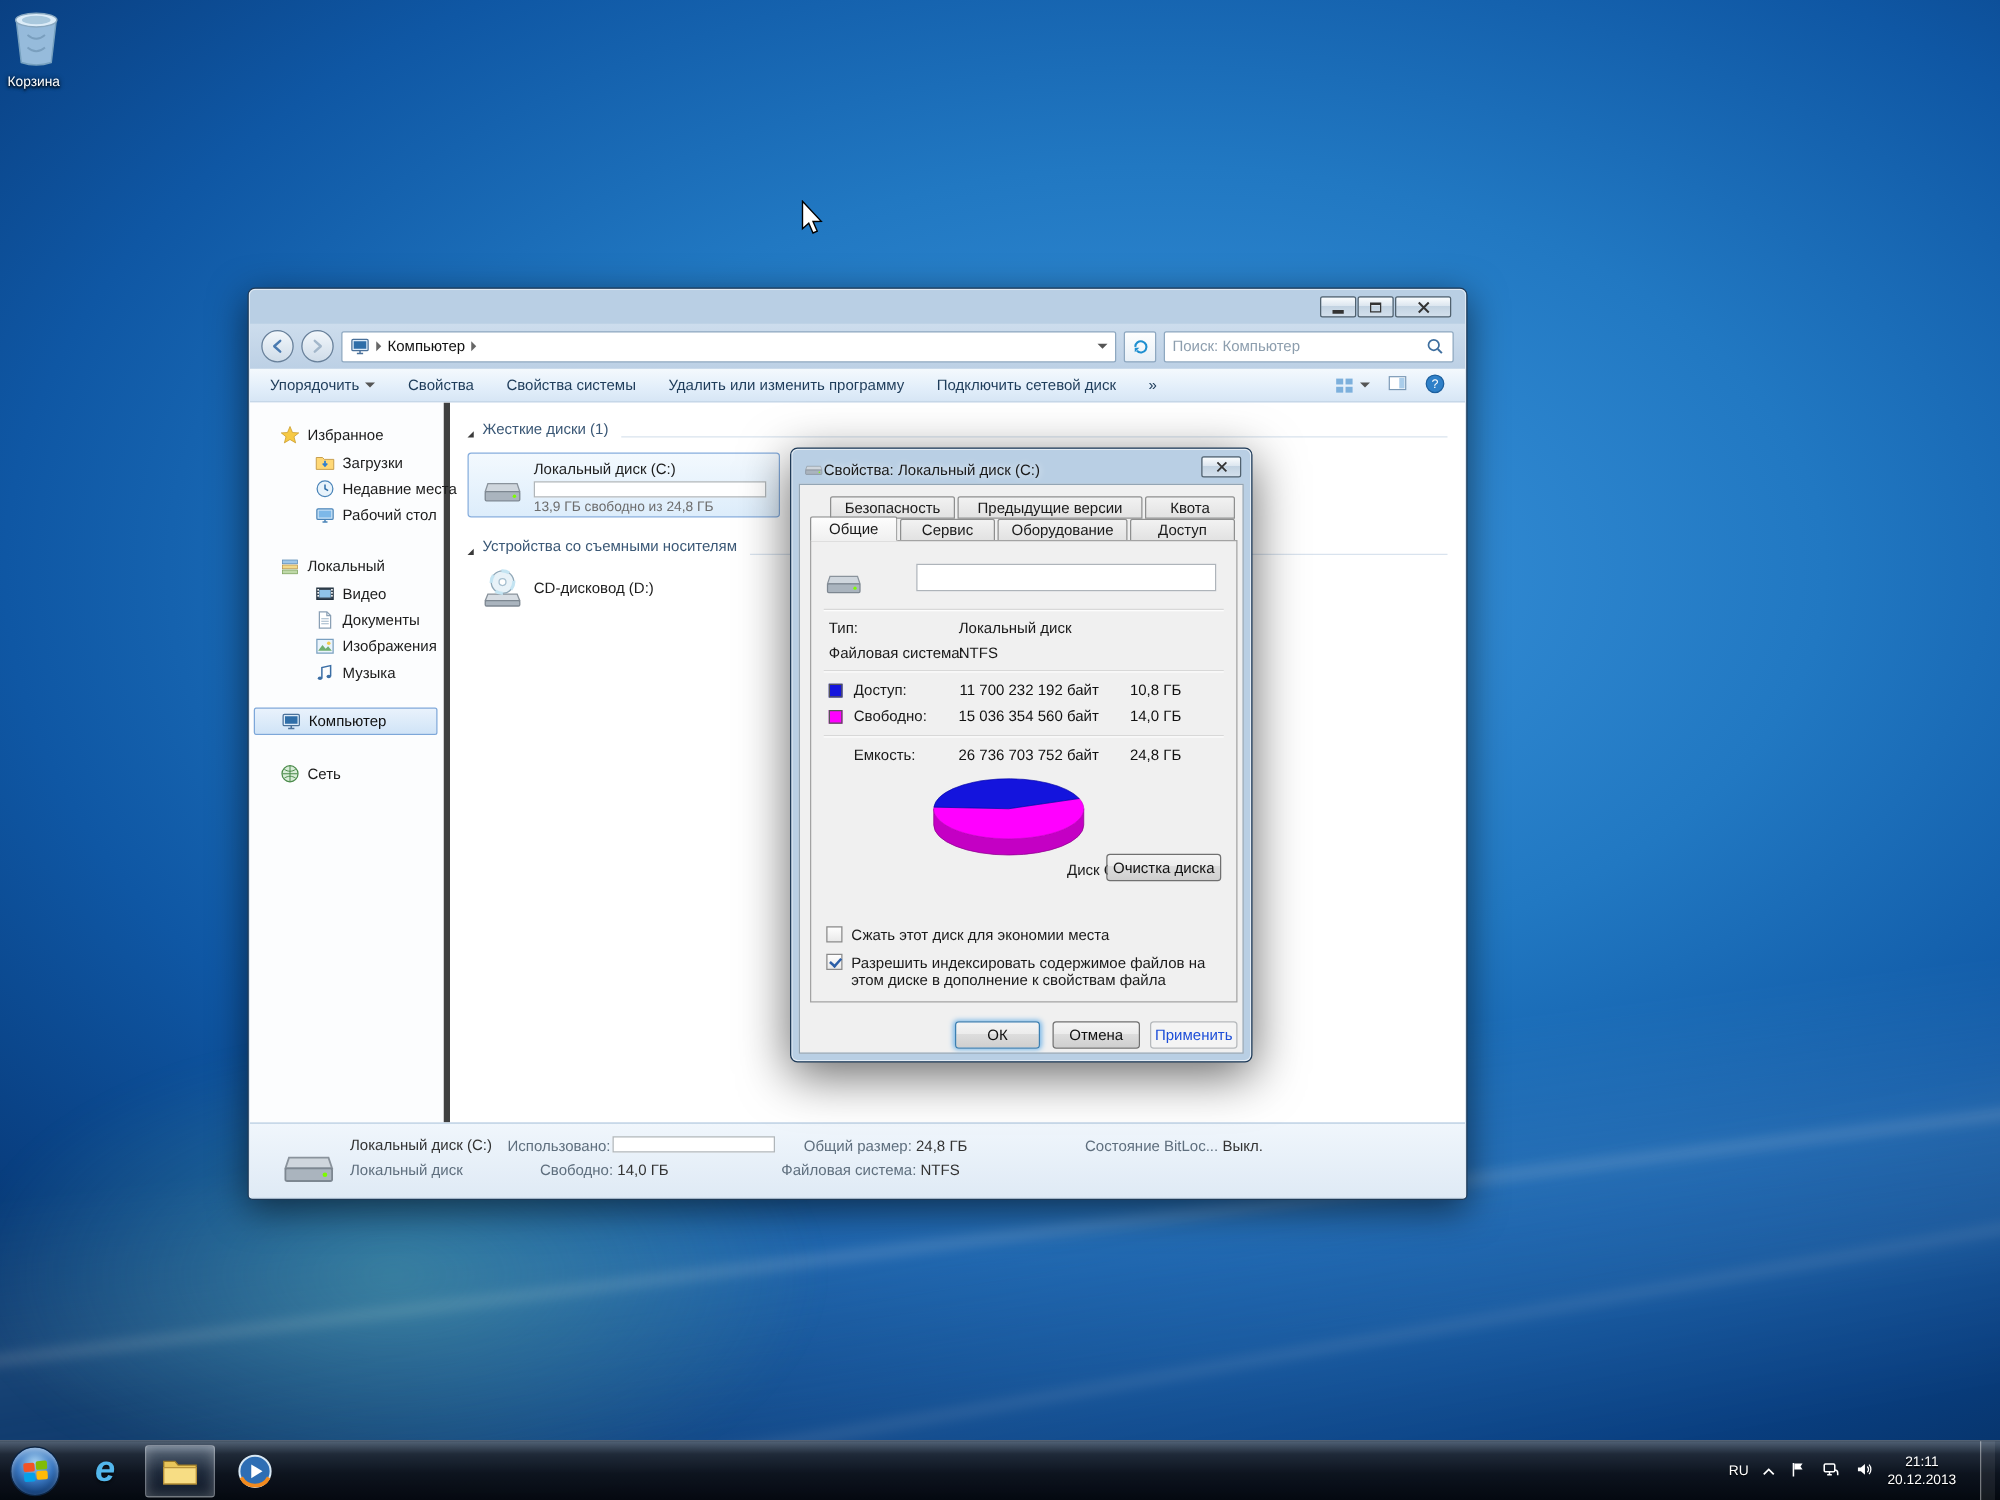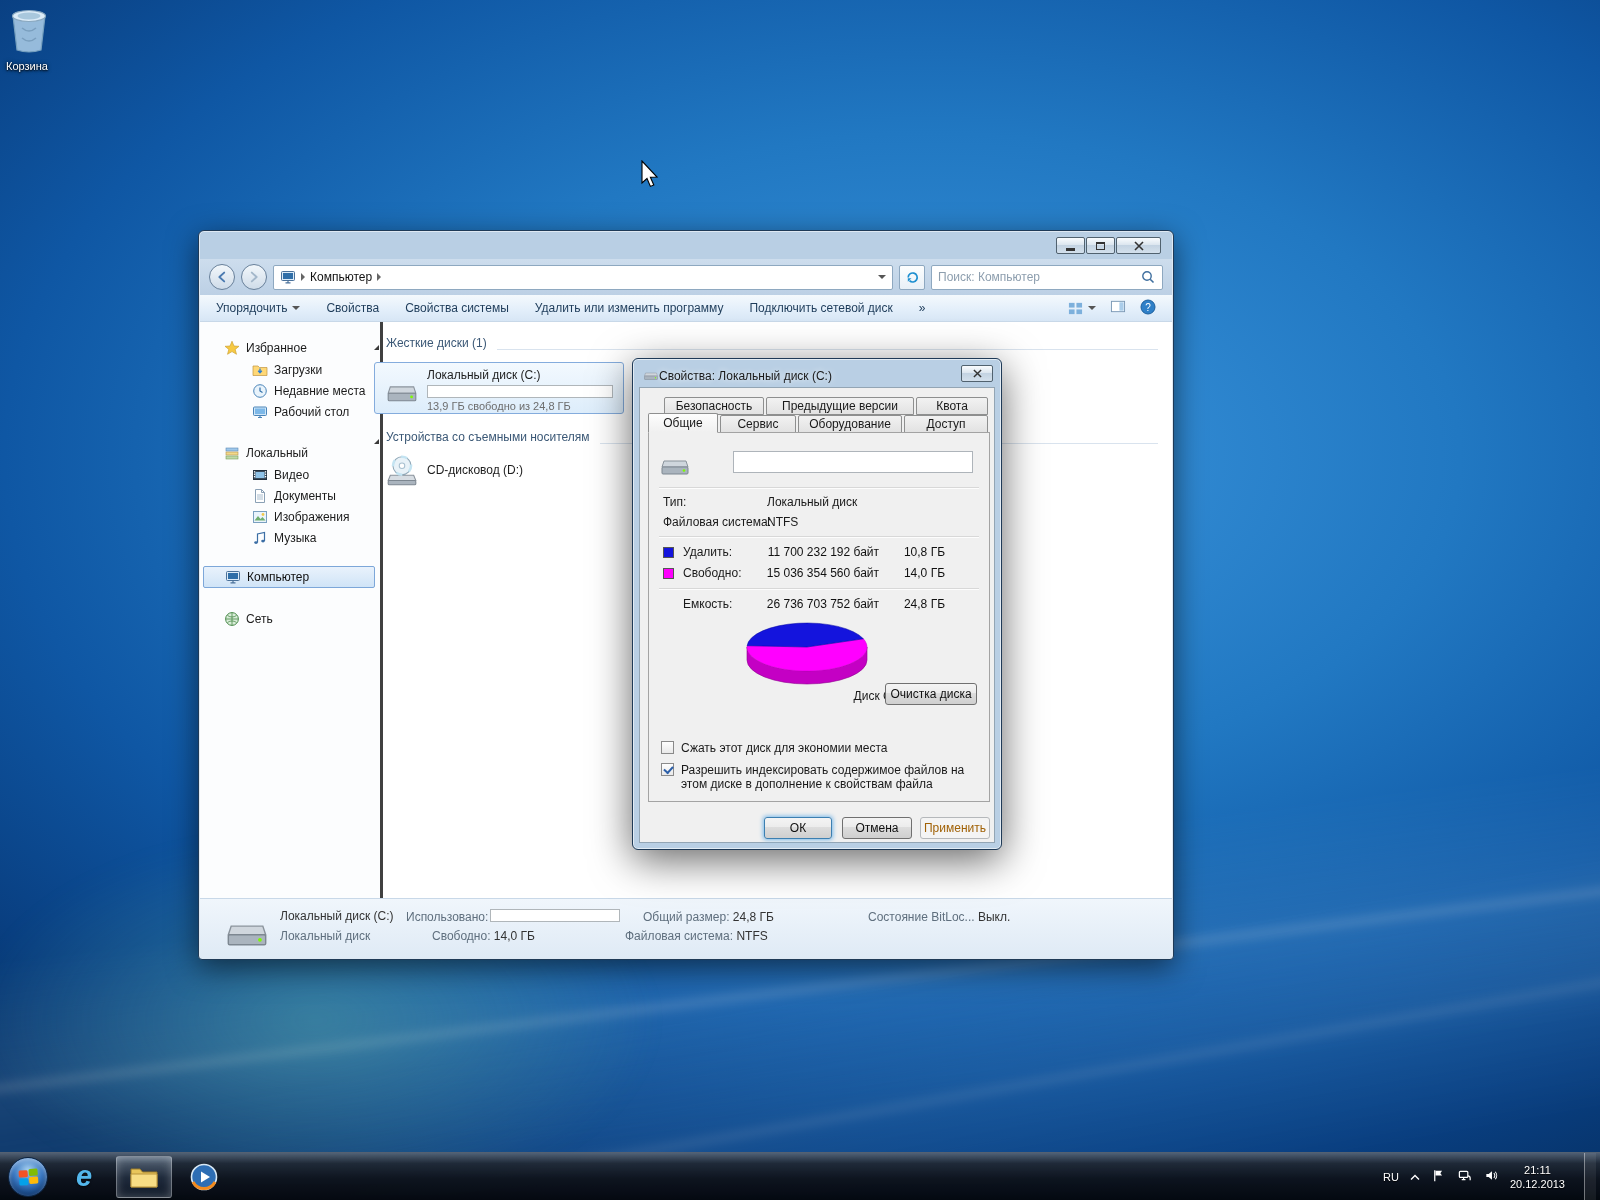--- a/index.html
+++ b/index.html
@@ -38,21 +38,21 @@
 .refbtn{width:26px;height:25px;flex:none;border:1px solid #8ea8c0;border-radius:2px;background:linear-gradient(#fdfefe,#e8f0f7);
  display:flex;align-items:center;justify-content:center}
 .search{width:232px;height:25px;flex:none;background:#fff;border:1px solid #8ea8c0;border-radius:2px;display:flex;align-items:center;padding:0 6px}
 .search input{flex:1;border:none;outline:none;font:12px "Liberation Sans",sans-serif;color:#444;min-width:0;background:transparent}
 .search input::placeholder{color:#8d9eae;opacity:1}
 .cmdbar{position:absolute;left:1px;top:64px;right:1px;height:27px;color:#1e3c5a;display:flex;align-items:center;gap:26px;padding:0 16px;
  background:linear-gradient(#f4f9fd,#e2eefa 60%,#d7e6f5);border-bottom:1px solid #c8d8e8}
 .cmditem{display:flex;align-items:center;gap:5px;white-space:nowrap}
 .cmd-right{margin-left:auto;display:flex;align-items:center;gap:14px}
 .main{position:absolute;left:1px;top:91px;right:1px;bottom:61px;background:#fff;overflow:hidden}
-.sidebar{position:absolute;left:0;top:0;bottom:0;width:183px;background:#fcfdfe;border-right:3px solid #404040}
+.sidebar{position:absolute;left:0;top:0;bottom:0;width:160px;background:#fcfdfe;border-right:5px solid #404040}
 .side-item{position:absolute;display:flex;align-items:center;gap:6px;height:20px;color:#1c1c1c;white-space:nowrap}
 .side-item.group{left:24px;color:#1c1c1c}
 .side-item.child{left:52px}
 .side-sel{position:absolute;left:3px;right:5px;top:244px;height:22px;border:1px solid #7da7d9;border-radius:2px;
  background:linear-gradient(#e9f2fc,#d0e4f7);display:flex;align-items:center;gap:6px;padding-left:21px}
 .ic16{width:16px;height:16px;flex:none;display:inline-block}
 .content{position:absolute;left:160px;top:0;right:0;bottom:0}
 .group-hd{position:absolute;left:14px;right:14px;height:16px;display:flex;align-items:flex-end;color:#3b5876;font-size:12px;white-space:nowrap}
 .gtri{width:0;height:0;border-left:5px solid transparent;border-bottom:5px solid #3a3a3a;margin-right:7px}
 .group-hd .line{flex:1;height:1px;background:#d9e3ee;margin-left:10px}
@@ -78,21 +78,21 @@
 .tab.active{height:20px;background:linear-gradient(#fdfdfd,#f0f0f0);border-bottom:1px solid #f0f0f0;z-index:3}
 .panel{position:absolute;left:8px;top:44px;width:342px;height:370px;border:1px solid #a3a3a3;background:#f0f0f0;z-index:2}
 .etch{position:absolute;left:10px;right:10px;height:2px;border-top:1px solid #d8d8d8;border-bottom:1px solid #fdfdfd}
 .p-lab{position:absolute;white-space:nowrap;color:#1a1a1a}
 .sq{position:absolute;width:11px;height:11px;border:1px solid #555}
 .r-num{position:absolute;text-align:right;white-space:nowrap}
 .vinput{position:absolute;left:84px;top:18px;width:240px;height:22px;border:1px solid #aeb4ba;background:#fff;font:12px "Liberation Sans",sans-serif;padding:0 4px;outline:none}
 .btn{display:flex;align-items:center;justify-content:center;border:1px solid #707070;border-radius:3px;color:#111;white-space:nowrap;
  background:linear-gradient(#f4f4f4,#ececec 45%,#dddddd 46%,#cfcfcf);font-size:12px}
 .btn.default{border-color:#3c7fb1;box-shadow:0 0 4px 1px #7ab8e8}
-.btn.disabled{background:#f4f4f4;border-color:#b5b8bb;color:#a16207;box-shadow:none}
+.btn.disabled{background:#f4f4f4;border-color:#b5b8bb;color:#1d4ed8;box-shadow:none}
 .cb{position:absolute;width:13px;height:13px;border:1px solid #8a8a8a;background:linear-gradient(#fefefe,#e9e9e9)}
 .cb.checked::after{content:"";position:absolute;left:2px;top:2px;width:7px;height:4px;border-left:2px solid #2c5fa8;border-bottom:2px solid #2c5fa8;transform:rotate(-48deg)}
 
 .taskbar{position:absolute;left:0;bottom:0;width:1600px;height:48px;z-index:20;display:flex;align-items:center;padding:0 4px;
  background:linear-gradient(rgba(86,99,115,.9),rgba(32,40,52,.94) 22%,rgba(13,18,27,.96) 55%,rgba(4,7,13,.97));
  border-top:1px solid rgba(150,170,195,.55)}
 .orb{width:40px;height:40px;border-radius:50%;flex:none;margin:0 4px;position:relative;border:1px solid #0c2340;
  background:radial-gradient(circle at 50% 32%, #a6d0f0, #3a78c2 45%, #143f78 76%, #0a2750);box-shadow:inset 0 2px 4px rgba(255,255,255,.5)}
 .flag{position:absolute;left:10px;top:11px;width:20px;height:17px;transform:rotate(-4deg)}
 .flag span{position:absolute;width:9px;height:7px;border-radius:1.5px}
@@ -430,21 +430,21 @@
       <input class="vinput" value="" style="">
       <div class="etch" style="top:54px"></div>
 
       <span class="p-lab" style="left:14px;top:62px">Тип:</span>
       <span class="p-lab" style="left:118px;top:62px">Локальный диск</span>
       <span class="p-lab" style="left:14px;top:82px">Файловая система:</span>
       <span class="p-lab" style="left:118px;top:82px">NTFS</span>
       <div class="etch" style="top:103px"></div>
 
       <span class="sq" style="left:14px;top:114px;background:#1414dd"></span>
-      <span class="p-lab" style="left:34px;top:112px">Удалить:</span>
+      <span class="p-lab" style="left:34px;top:112px">Доступ:</span>
       <span class="r-num" style="left:96px;top:112px;width:134px">11 700 232 192 байт</span>
       <span class="r-num" style="left:240px;top:112px;width:56px">10,8 ГБ</span>
 
       <span class="sq" style="left:14px;top:135px;background:#ff00ff"></span>
       <span class="p-lab" style="left:34px;top:133px">Свободно:</span>
       <span class="r-num" style="left:96px;top:133px;width:134px">15 036 354 560 байт</span>
       <span class="r-num" style="left:240px;top:133px;width:56px">14,0 ГБ</span>
       <div class="etch" style="top:155px"></div>
 
       <span class="p-lab" style="left:34px;top:164px">Емкость:</span>

